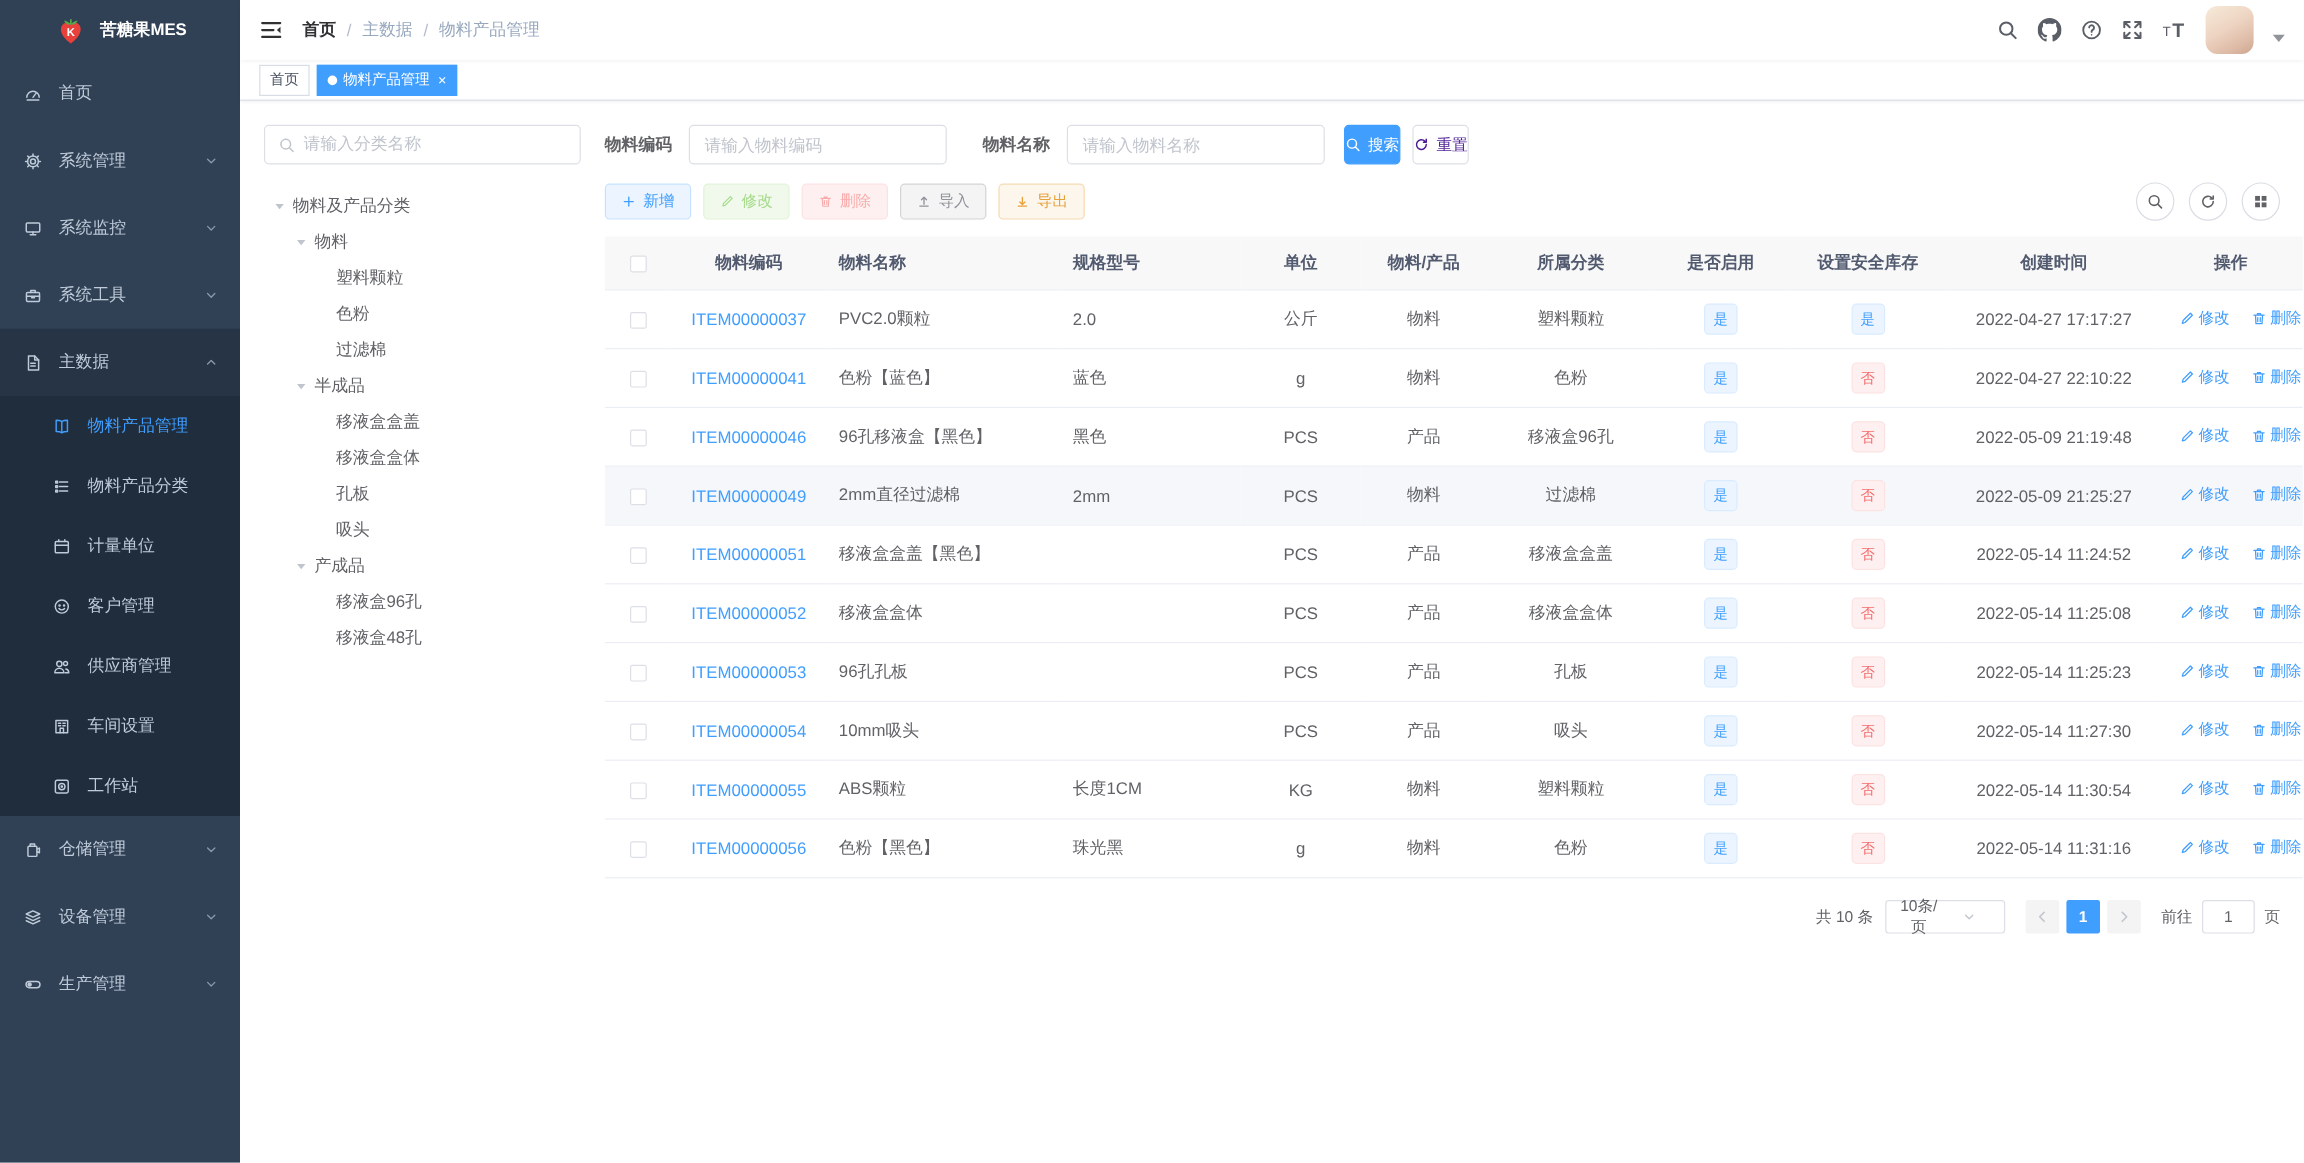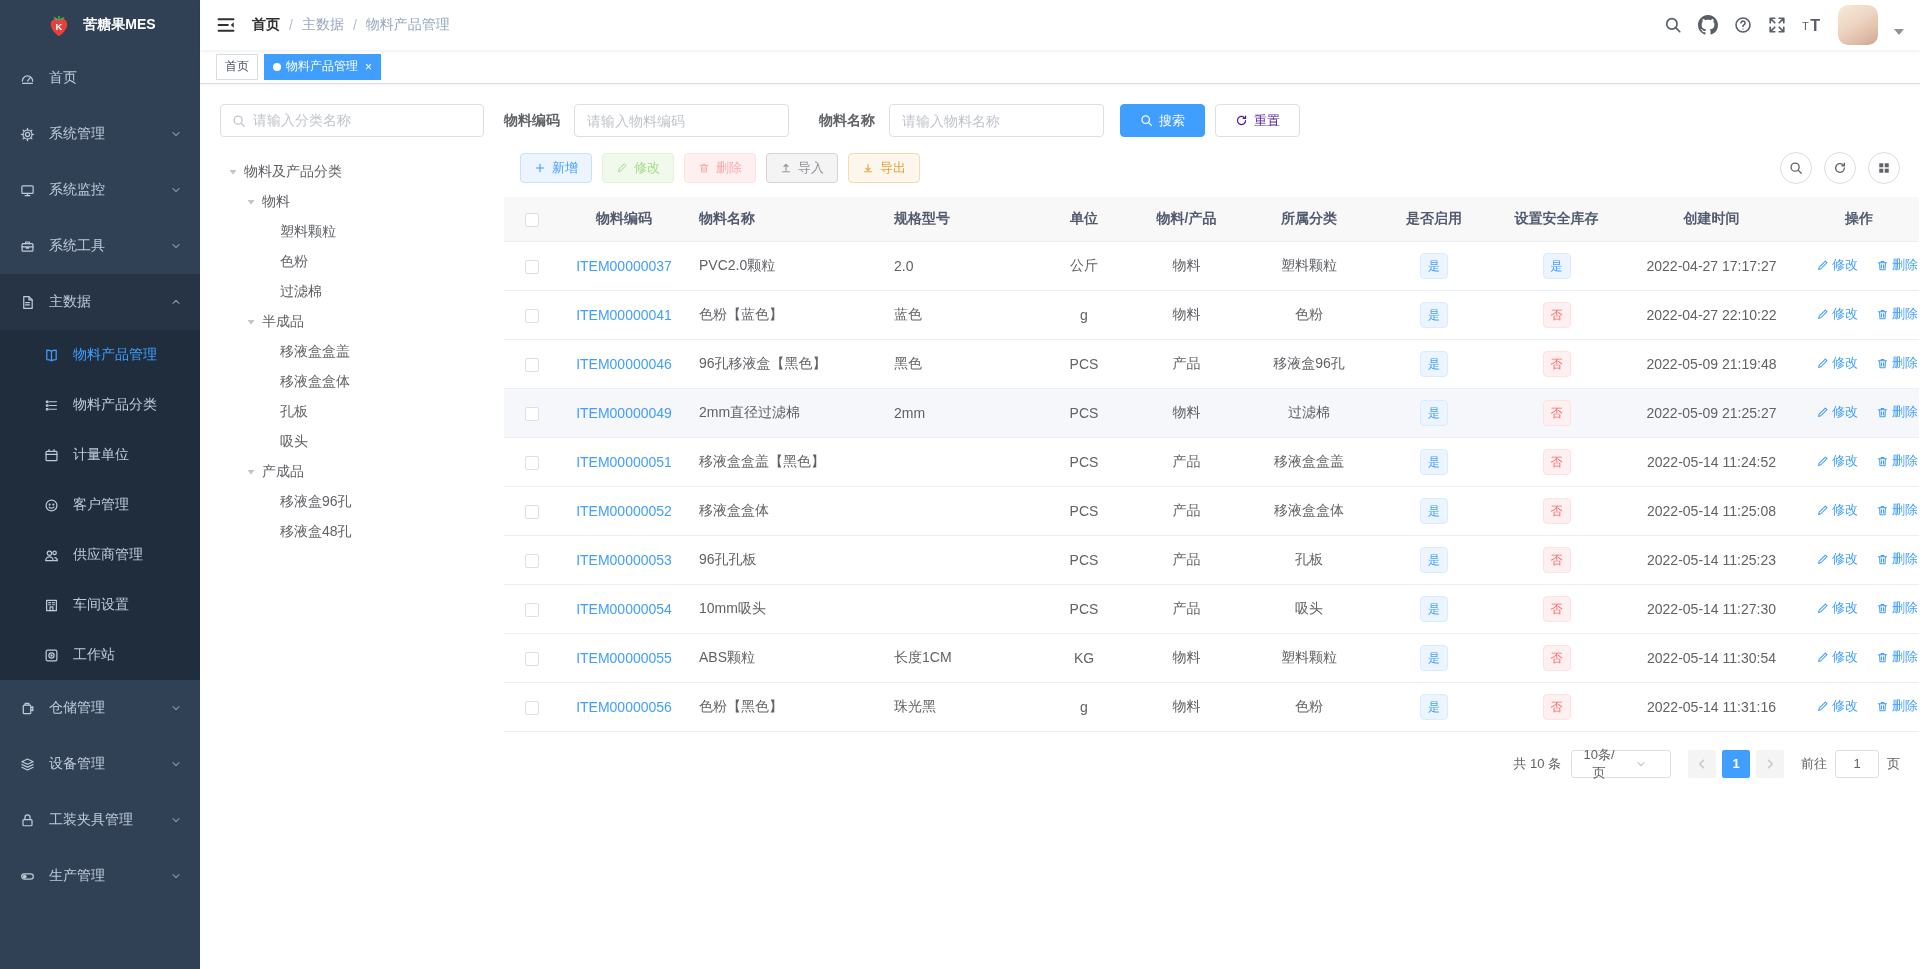--- a/index.html
+++ b/index.html
@@ -54,26 +54,26 @@
   .tree-node { height:30px; display:flex; align-items:center; cursor:pointer; }
   .tree-caret { width:14px; height:14px; color:#c0c4cc; margin-right:4px; flex-shrink:0; }
   .tree-caret.hidden { visibility:hidden; }
 
   .right-panel { flex:1; min-width:0; }
   .filter-row { display:flex; align-items:center; margin-bottom:15px; }
   .f-label { font-size:14px; font-weight:700; color:#606266; margin-right:14px; white-space:nowrap; }
   .f-input { width:215px; height:33px; border:1px solid #dcdfe6; border-radius:4px; padding:0 12px; font-size:14px; color:#606266; outline:none; font-family:inherit; }
   .f-input::placeholder { color:#c0c4cc; }
   .f-gap { width:30px; flex-shrink:0; }
-  .btn { height:33px; border-radius:4px; border:1px solid transparent; font-size:13px; display:inline-flex; align-items:center; gap:6px; padding:0 19px; cursor:pointer; font-family:inherit; }
+  .btn { height:33px; border-radius:4px; border:1px solid transparent; font-size:13px; display:inline-flex; align-items:center; gap:6px; padding:0 0; cursor:pointer; font-family:inherit; }
   .btn .ic { width:13px; height:13px; }
   .btn-primary { background:#409eff; border-color:#409eff; color:#fff; margin-left:16px; }
   .btn-default { background:#fff; border-color:#dcdfe6; color:#4c1d95; margin-left:10px; }
 
-  .toolbar-row { display:flex; align-items:center; margin-bottom:13px;margin-left:16px; }
+  .toolbar-row { display:flex; align-items:center; margin-bottom:13px; }
   .btn-sm { height:30px; padding:0 13px; border-radius:4px; border:1px solid; font-size:13px; display:inline-flex; align-items:center; gap:6px; cursor:pointer; margin-right:10px; }
   .btn-sm .ic { width:12px; height:12px; }
   .bp { background:#ecf5ff; border-color:#c6e2ff; color:#409eff; }
   .bs { background:#f0f9eb; border-color:#e1f3d8; color:#a4da89; }
   .bd { background:#fef0f0; border-color:#fde2e2; color:#f9abab; }
   .bi { background:#f4f4f5; border-color:#d3d4d6; color:#909399; }
   .bw { background:#fdf6ec; border-color:#f5dab1; color:#e6a23c; }
   .tool-circles { margin-left:auto; display:flex; gap:12px; }
   .circle-btn { width:32px; height:32px; border-radius:50%; border:1px solid #d9dde3; display:flex; align-items:center; justify-content:center; color:#606266; cursor:pointer; background:#fff; }
   .circle-btn .ic { width:14px; height:14px; }
@@ -303,34 +303,20 @@
             </svg>
           </span>
     <span class="mi-label">设备管理</span>
     <span class="mi-chevron ic">
             <svg viewBox="0 0 16 16" fill="none" stroke="currentColor" stroke-width="1.5" stroke-linecap="round" stroke-linejoin="round">
               <path d="M4 6.2l4 4 4-4"></path>
             </svg>
           </span>
   </div>
 
-  <div class="menu-item top">
-    <span class="mi-icon ic">
-            <svg viewBox="0 0 16 16" fill="none" stroke="currentColor" stroke-width="1.3" stroke-linecap="round" stroke-linejoin="round">
-              <rect x="3.2" y="7" width="9.6" height="6.6" rx="1"></rect>
-              <path d="M5.3 7V4.8a2.7 2.7 0 0 1 5.4 0V7"></path>
-            </svg>
-          </span>
-    <span class="mi-label">工装夹具管理</span>
-    <span class="mi-chevron ic">
-            <svg viewBox="0 0 16 16" fill="none" stroke="currentColor" stroke-width="1.5" stroke-linecap="round" stroke-linejoin="round">
-              <path d="M4 6.2l4 4 4-4"></path>
-            </svg>
-          </span>
-  </div>
 
   <div class="menu-item top">
     <span class="mi-icon ic">
             <svg viewBox="0 0 16 16" fill="none" stroke="currentColor" stroke-width="1.3" stroke-linecap="round" stroke-linejoin="round">
               <rect x="1.8" y="5.2" width="12.4" height="5.6" rx="2.8"></rect>
               <circle cx="5" cy="8" r="2" fill="currentColor" stroke="none"></circle>
             </svg>
           </span>
     <span class="mi-label">生产管理</span>
     <span class="mi-chevron ic">

